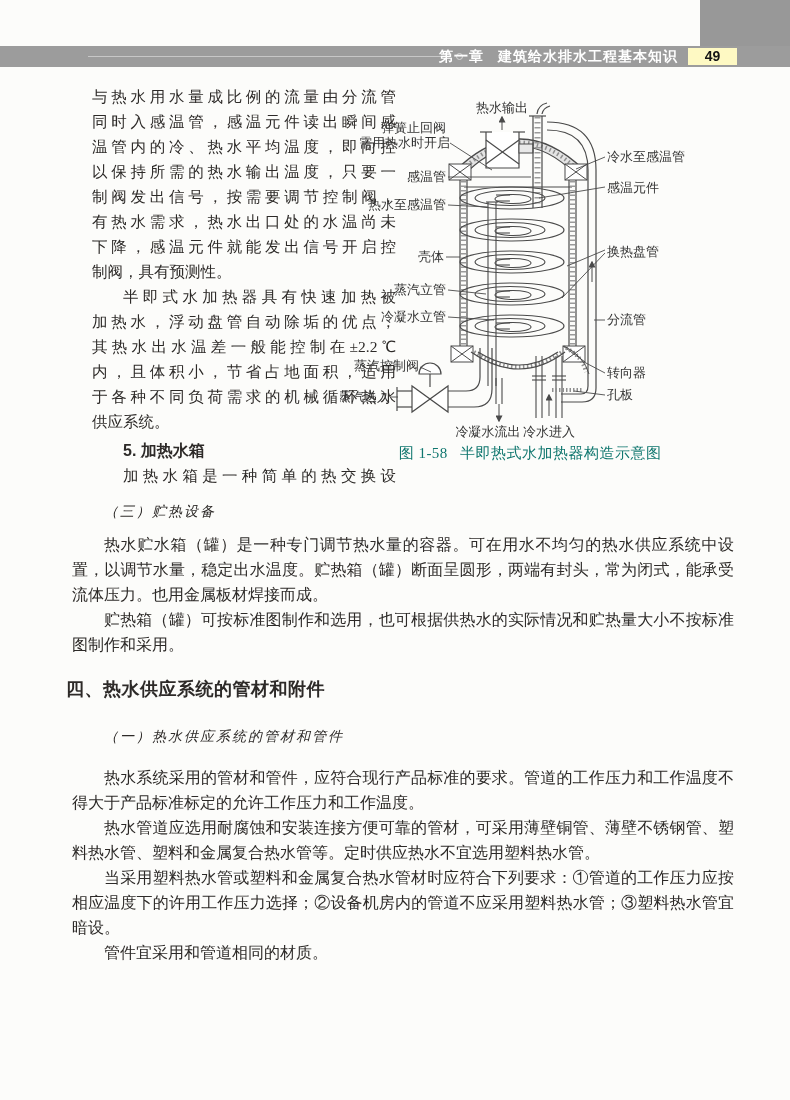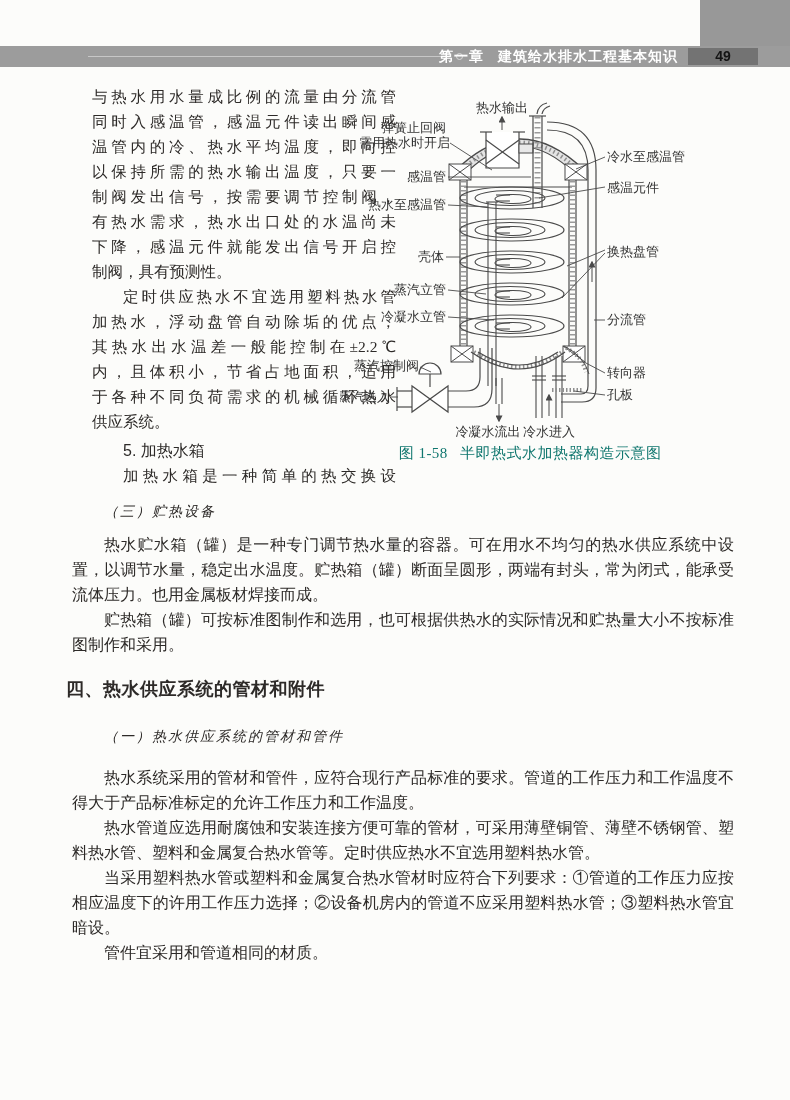--- a/index.html
+++ b/index.html
@@ -9,28 +9,28 @@
     font-family:"Liberation Serif", serif; color:#2d2a28;
   }
   
   .corner-block { position:absolute; left:700px; top:0; width:90px; height:65px; background:#989898; }
   .header-bar { position:absolute; left:0; top:46px; width:790px; height:21px; background:#9c9c9c; }
   .header-rule { position:absolute; left:88px; top:10px; width:358px; height:0; border-top:1px solid #c7c7c7; }
   .header-ring { position:absolute; left:456px; top:7px; width:5px; height:5px; border:1px solid #d8d8d8; border-radius:50%; }
   .header-text { position:absolute; right:112px; top:0; height:21px; line-height:21px;
     color:#ffffff; font-family:"Liberation Sans", sans-serif; font-weight:bold; font-size:14px; letter-spacing:1px; white-space:nowrap;margin-left:40px; }
   .header-text .chapter { margin-right:14px; }
-  .pagenum-box { position:absolute; left:688px; top:2px; width:70px; height:17px; background:#737373;
+  .pagenum-box { position:absolute; left:688px; top:2px; width:49px; height:17px; background:#fef9c3;
     text-align:center; line-height:17px; font-family:"Liberation Sans", sans-serif; font-weight:bold; font-size:14px; color:#141414; }
   
   .left-col { position:absolute; left:92px; top:84px; width:304px; font-size:15.5px; }
   .lline { line-height:25px; height:25px; text-align:justify; text-align-last:justify; overflow:hidden; }
   .lline.end { text-align-last:left; }
   .lline.ind { padding-left:31px; }
-  .lc-heading { font-family:"Liberation Sans", sans-serif; font-weight:normal; font-size:16px;
+  .lc-heading { font-family:"Liberation Sans", sans-serif; font-weight:bold; font-size:16px;
     line-height:25px; padding-left:31px; margin-top:4px; }
   
   .figure { position:absolute; left:340px; top:90px; width:380px; }
   .figure svg { display:block; }
   .fig-caption { text-align:center; font-size:15px; margin-top:2px; letter-spacing:0.5px; color:#0f766e; }
   .fig-caption .pfx { margin-right:12px; }
   
   .body-flow { position:absolute; left:72px; top:477px; width:662px; font-size:16px; line-height:25px; }
   .body-flow p { margin:0; text-align:justify; }
   .body-flow p.ind { text-indent:32px; }
@@ -58,21 +58,21 @@
 
   <div class="left-col">
     <div class="lline">与热水用水量成比例的流量由分流管</div>
     <div class="lline">同时入感温管，感温元件读出瞬间感</div>
     <div class="lline">温管内的冷、热水平均温度，即向控</div>
     <div class="lline">以保持所需的热水输出温度，只要一</div>
     <div class="lline">制阀发出信号，按需要调节控制阀，</div>
     <div class="lline">有热水需求，热水出口处的水温尚未</div>
     <div class="lline">下降，感温元件就能发出信号开启控</div>
     <div class="lline end">制阀，具有预测性。</div>
-    <div class="lline ind">定时供应热水不宜选用塑料热水管</div>
+    <div class="lline ind">半即式水加热器具有快速加热被</div>
     <div class="lline">加热水，浮动盘管自动除垢的优点，</div>
     <div class="lline">其热水出水温差一般能控制在±2.2℃</div>
     <div class="lline">内，且体积小，节省占地面积，适用</div>
     <div class="lline">于各种不同负荷需求的机械循环热水</div>
     <div class="lline end">供应系统。</div>
     <div class="lc-heading">5. 加热水箱</div>
     <div class="lline ind">加热水箱是一种简单的热交换设</div>
   </div>
 
   <div class="figure">

